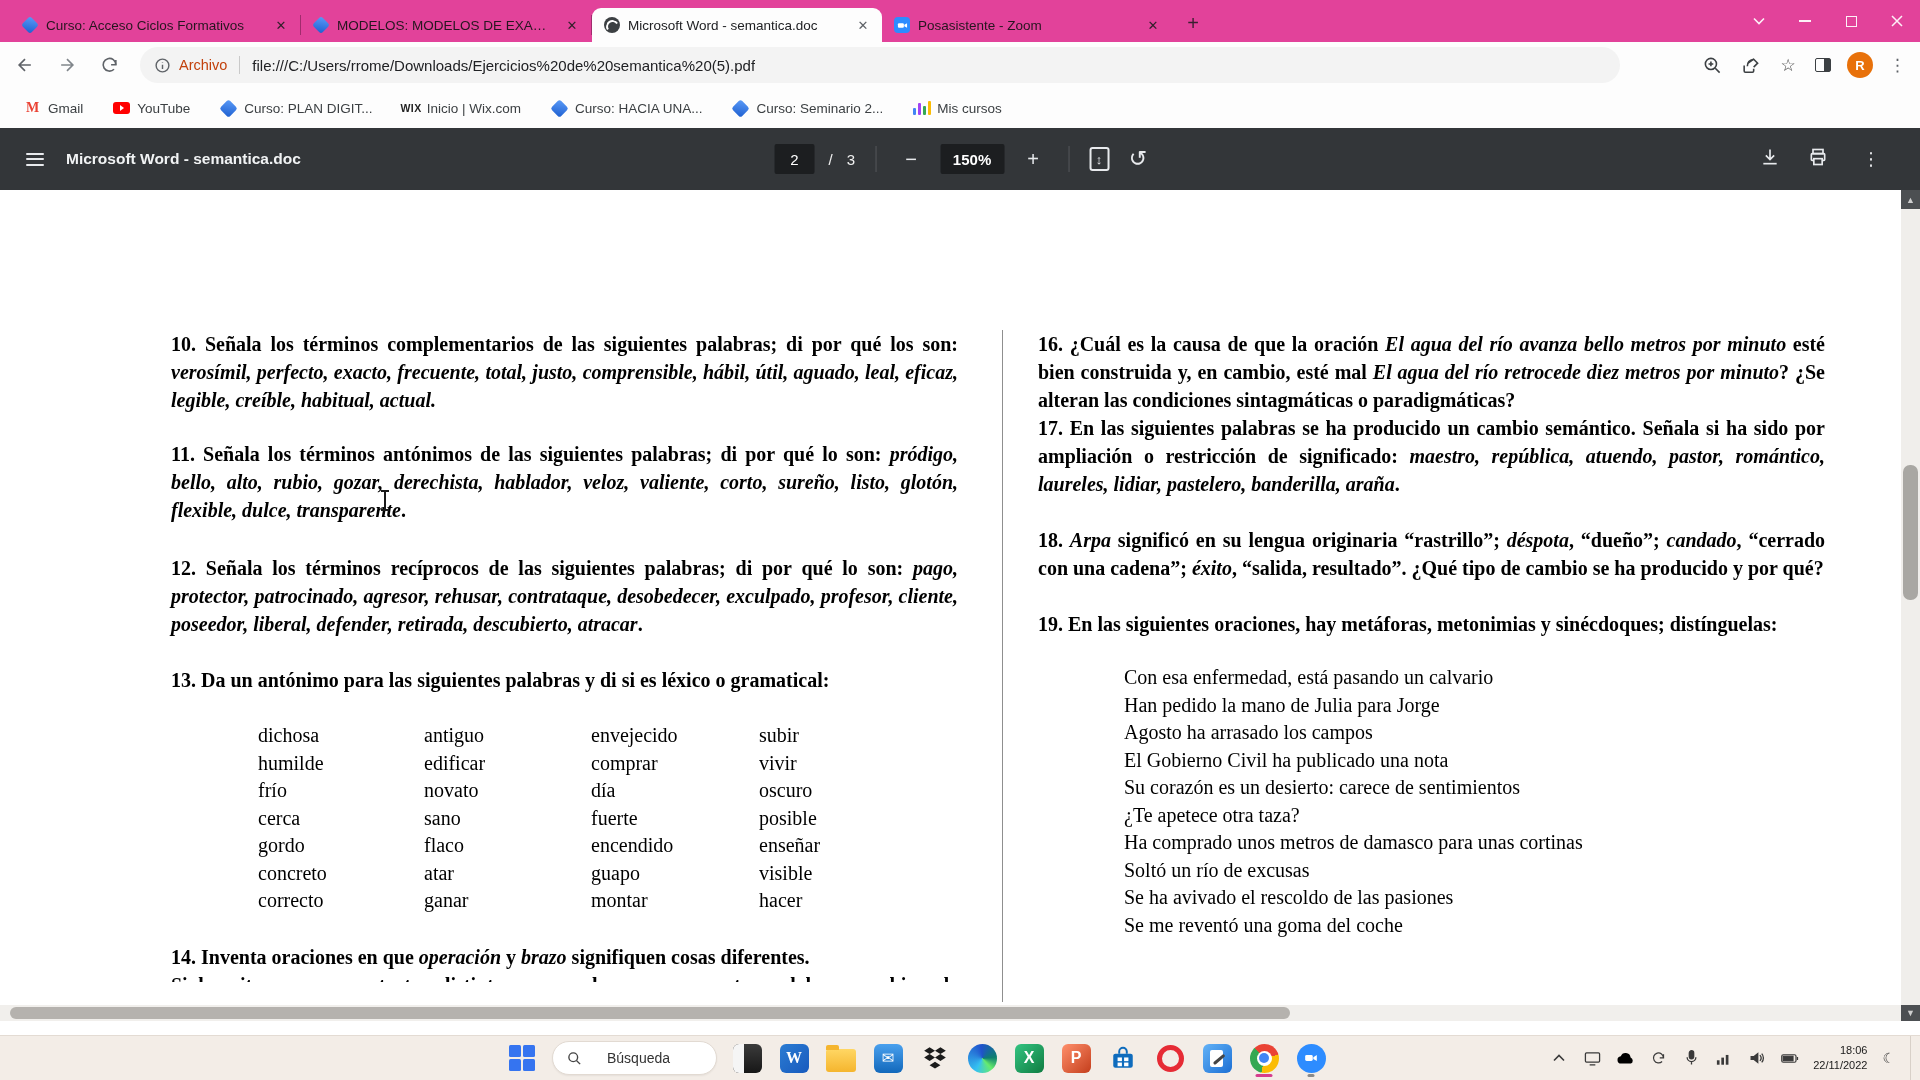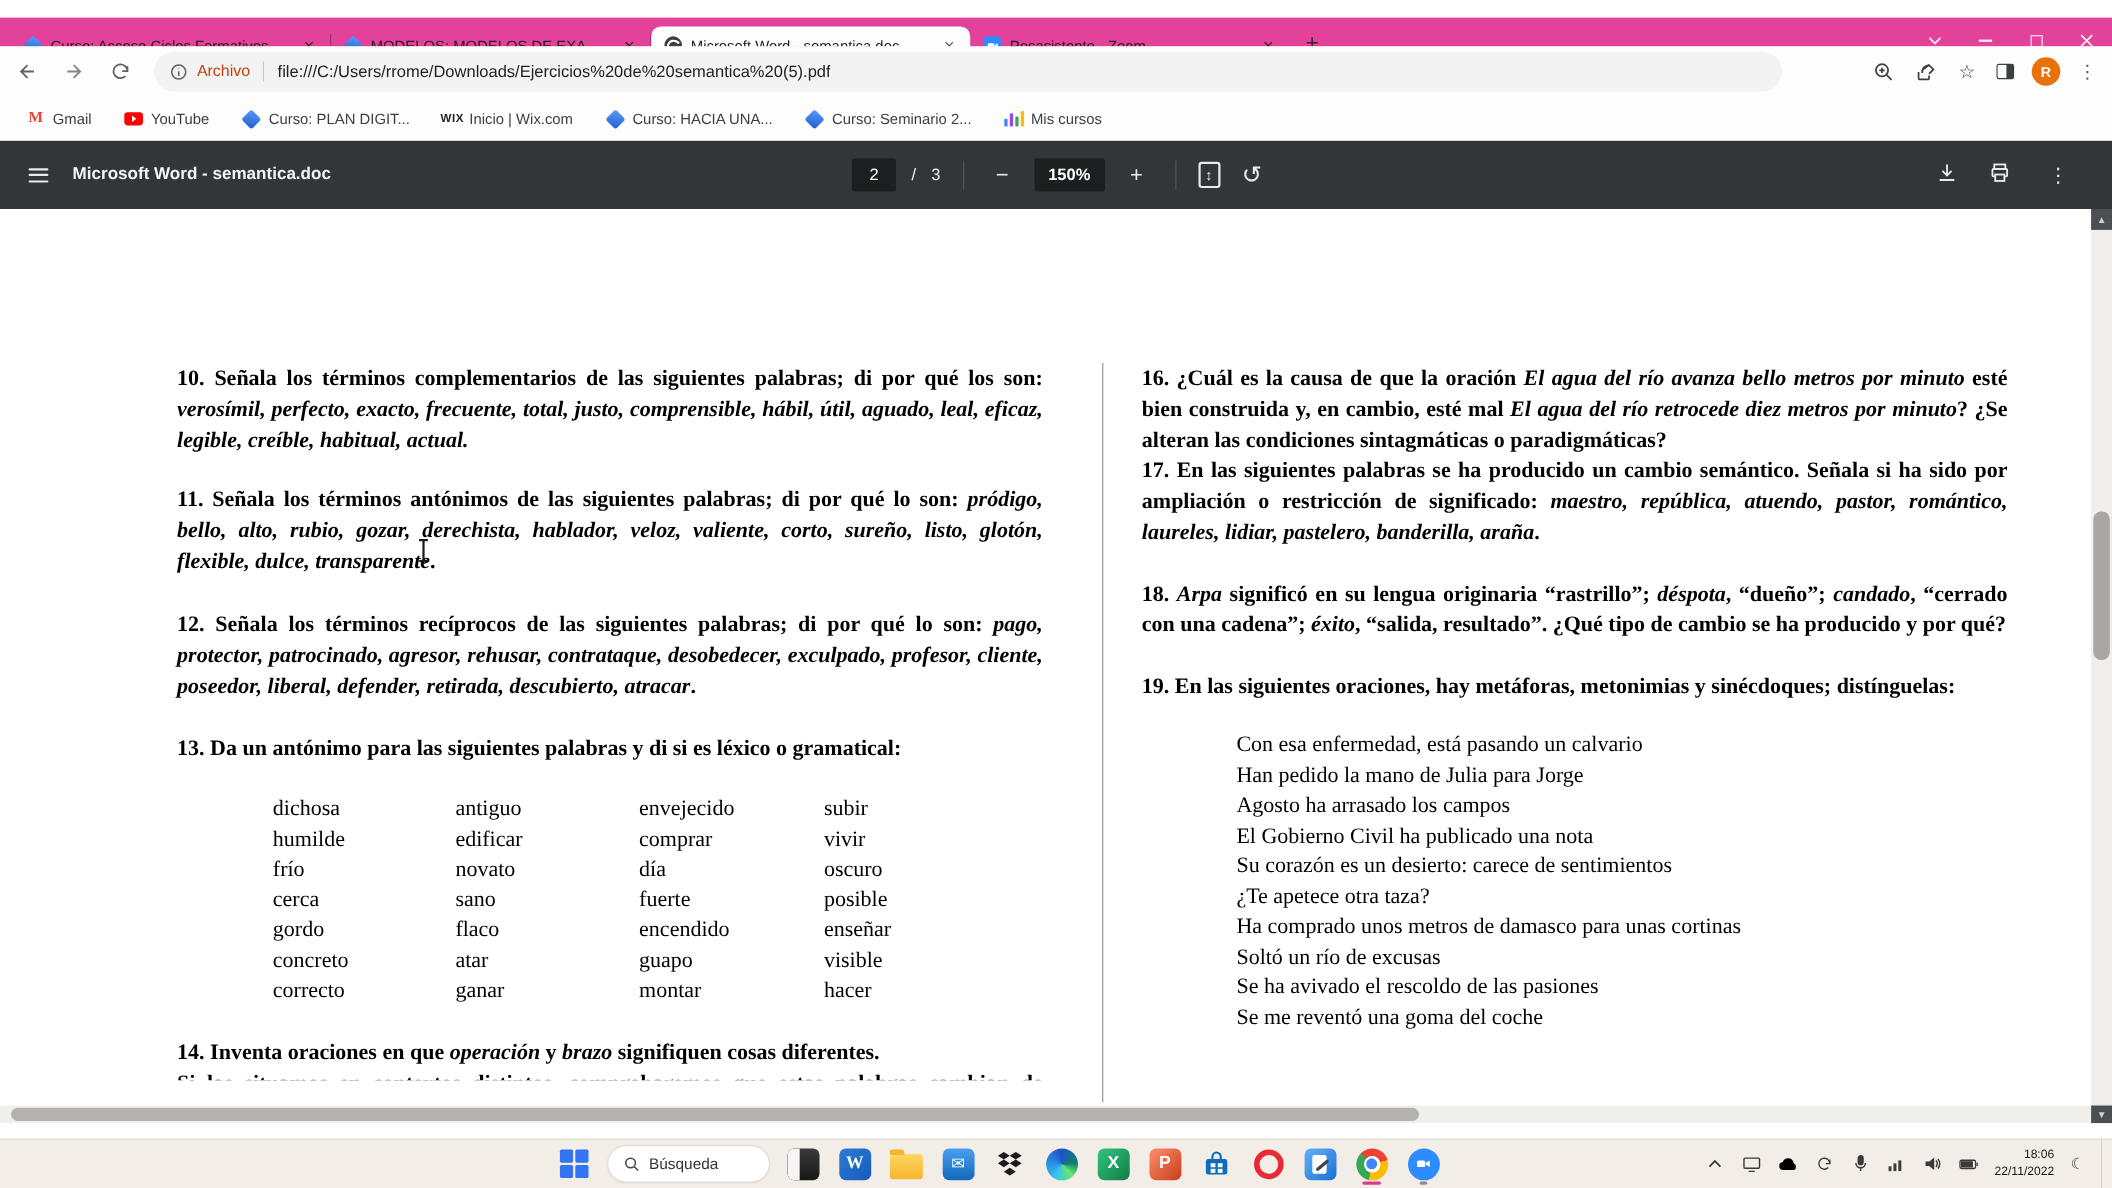--- a/index.html
+++ b/index.html
@@ -1,21 +1,21 @@
 <!DOCTYPE html>
 <html><head>
 <meta charset="utf-8">
 <style>
   * { box-sizing: border-box; margin: 0; padding: 0; }
   html,body { width:1920px; height:1080px; overflow:hidden; }
   body { font-family:"Liberation Sans", sans-serif; }
   #screen { position:relative; width:1920px; height:1080px; background:#fff; overflow:hidden; }
 
   
-  .tabbar { position:absolute; left:0; top:16px; width:1920px; height:42px; background:#e2429a; display:flex; align-items:flex-end; }
+  .tabbar { position:absolute; left:0; top:0; width:1920px; height:42px; background:#e2429a; display:flex; align-items:flex-end; }
   .tab { position:relative; width:290px; height:34px; display:flex; align-items:center; gap:8px; padding:0 10px 0 12px; color:#26161f; font-size:13.5px; }
   .tab.active { background:#fdfdfd; border-radius:9px 9px 0 0; color:#202124; }
   .tab .ttl { flex:1; white-space:nowrap; overflow:hidden; text-overflow:ellipsis; }
   .tab .x { width:18px; height:18px; display:flex; align-items:center; justify-content:center; border-radius:50%; font-size:13px; color:#33202b; }
   .tab.active .x { color:#5f6368; }
   .tabdiv { width:1px; height:20px; background:rgba(40,0,25,.35); margin-bottom:7px; }
   .fav { width:16px; height:16px; flex:0 0 16px; position:relative; }
   .fav.moodle { background:linear-gradient(145deg,#5b9bf8,#1d5fd0); transform:rotate(45deg) scale(.78); border-radius:3px; }
   .fav.docball { border-radius:50%; background:radial-gradient(circle at 62% 66%, #3c4043 60%, #3c4043 100%); }
   .fav.docball::after { content:""; position:absolute; left:2px; top:3px; width:9px; height:9px; border:2.2px solid #fff; border-right-color:transparent; border-bottom-color:transparent; border-radius:50%; transform:rotate(12deg); }
@@ -66,21 +66,21 @@
   .tbtn { width:30px; height:30px; display:flex; align-items:center; justify-content:center; color:#e8eaed; font-size:20px; }
   .fiticon { width:20px; height:24px; border:2px solid #e8eaed; border-radius:3px; display:flex; align-items:center; justify-content:center; font-size:13px; color:#e8eaed; }
   .pdfright { margin-left:auto; display:flex; align-items:center; gap:28px; padding-right:34px; }
 
   
   .pdfarea { position:absolute; left:0; top:190px; width:1920px; height:845px; background:#fff; }
   .docpage { position:absolute; inset:0; background:#fff; overflow:hidden;
              font-family:"Liberation Serif", serif; color:#000; }
   .colsep { position:absolute; left:1002px; top:140px; width:1px; height:672px; background:#8f8f8f; }
   .dcol { position:absolute; top:140px; width:787px; }
-  .dcol.left { left:161px; }
+  .dcol.left { left:171px; }
   .dcol.right { left:1038px; }
   .para { font-size:20px; font-weight:700; line-height:28px; text-align:justify; }
   .para .it { font-style:italic; }
   .mb26 { margin-bottom:26px; } .mb28 { margin-bottom:28px; } .mb30 { margin-bottom:30px; }
   .word-table { margin:28px 0 28px 87px; }
   .word-row { display:grid; grid-template-columns:166px 167px 168px auto; }
   .word-cell { font-size:20px; font-weight:400; line-height:27.5px; }
   .sentences { margin-left:86px; }
   .sentences .sline { font-size:20px; font-weight:400; line-height:27.5px; white-space:nowrap; }
   .clipline { height:11px; overflow:hidden; }
@@ -94,21 +94,21 @@
   .vthumb { position:absolute; left:2px; top:275px; width:15px; height:135px; background:#a9a7a3; border-radius:7px; }
   .hscroll { position:absolute; left:0; top:815px; width:1901px; height:16px; background:#f1efec; }
   .hthumb { position:absolute; left:10px; top:2px; width:1280px; height:12px; background:#b5b2ae; border-radius:6px; }
   .scorner { position:absolute; right:0; top:815px; width:19px; height:16px; background:#4c4f52; color:#cfcfcf; font-size:9px; display:flex; align-items:center; justify-content:center; }
 
   
   .taskbar { position:absolute; left:0; top:1035px; width:1920px; height:45px; background:#f3ede7; border-top:1px solid #e3dbd3; display:flex; align-items:center; }
   .tb-center { position:absolute; left:505px; display:flex; align-items:center; gap:13px; height:45px; }
   .startic { width:26px; height:26px; display:grid; grid-template-columns:12px 12px; grid-template-rows:12px 12px; gap:2px; }
   .startic i { background:#3574f0; border-radius:1.5px; display:block; }
-  .searchpill { height:34px; background:#fff; border:1px solid #e2dad2; border-radius:17px; display:flex; align-items:center; gap:8px; padding:0 46px 0 14px; color:#333; font-size:14px; box-shadow:0 1px 2px rgba(0,0,0,.06); }
+  .searchpill { height:34px; background:#fff; border:1px solid #e2dad2; border-radius:17px; display:flex; align-items:center; gap:25px; padding:0 46px 0 14px; color:#333; font-size:14px; box-shadow:0 1px 2px rgba(0,0,0,.06); }
   .appic { position:relative; width:34px; height:40px; display:flex; align-items:center; justify-content:center; }
   .sq30 { width:29px; height:29px; border-radius:6px; display:flex; align-items:center; justify-content:center; color:#fff; font-weight:800; font-size:16px; }
   .winapp { background:linear-gradient(180deg,#3b3b3b,#171717); position:relative; overflow:hidden; }
   .winapp::before { content:""; position:absolute; left:0; top:0; width:11px; height:100%; background:#f5f5f5; }
   .wordic { background:linear-gradient(135deg,#2b7cd3,#185abd); font-family:"Liberation Serif",serif; }
   .folderic { width:30px; height:23px; background:linear-gradient(180deg,#ffd764,#f5b52e); border-radius:3px; position:relative; margin-top:4px; }
   .folderic::before { content:""; position:absolute; left:0; top:-4px; width:13px; height:5px; background:#f5b52e; border-radius:2px 2px 0 0; }
   .mailic { background:linear-gradient(180deg,#49a0ee,#1268bb); font-size:15px; font-weight:400; }
   .edgeic { width:29px; height:29px; border-radius:50%; background:conic-gradient(from 210deg,#35c1f1,#2052cc 40%,#0d7f70 65%,#66eb6e 80%,#35c1f1); }
   .excelic { background:linear-gradient(135deg,#33c481,#107c41); }

